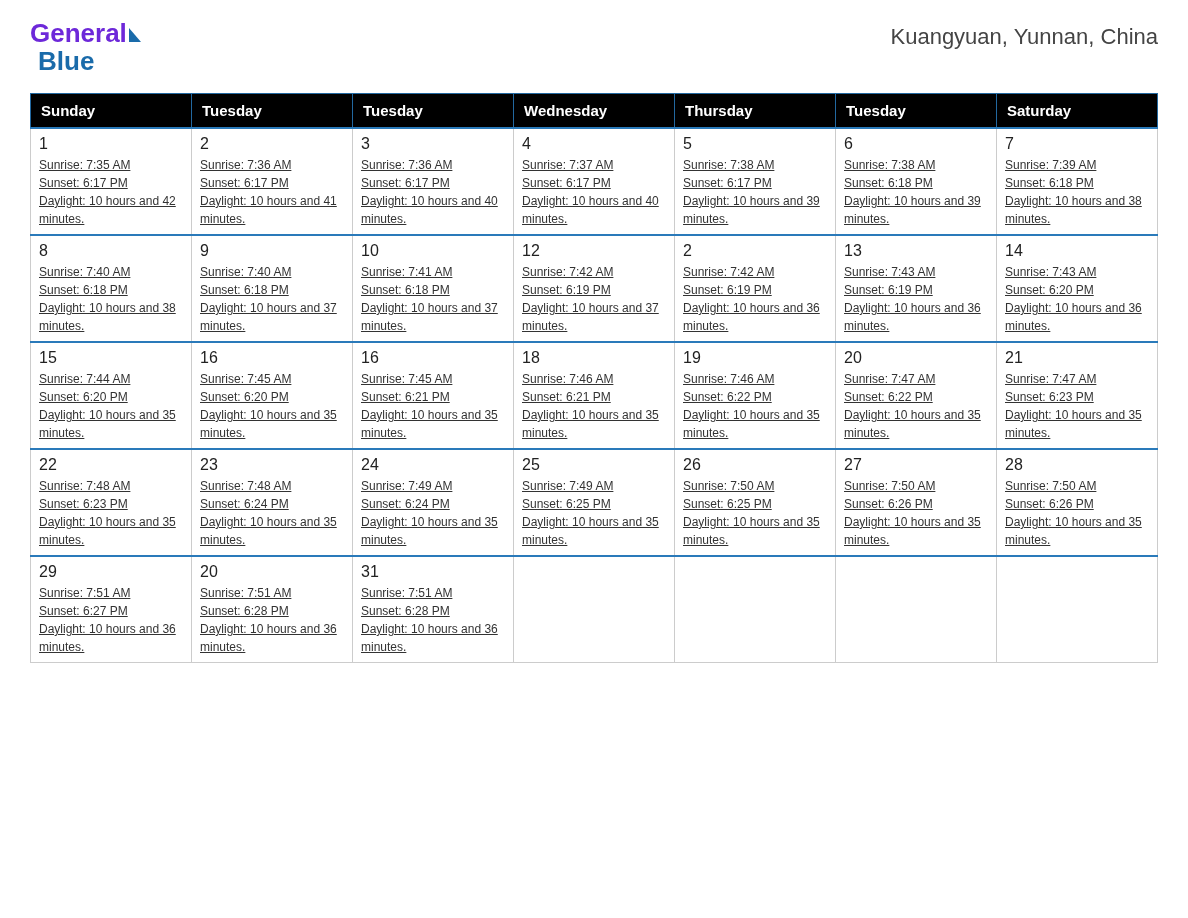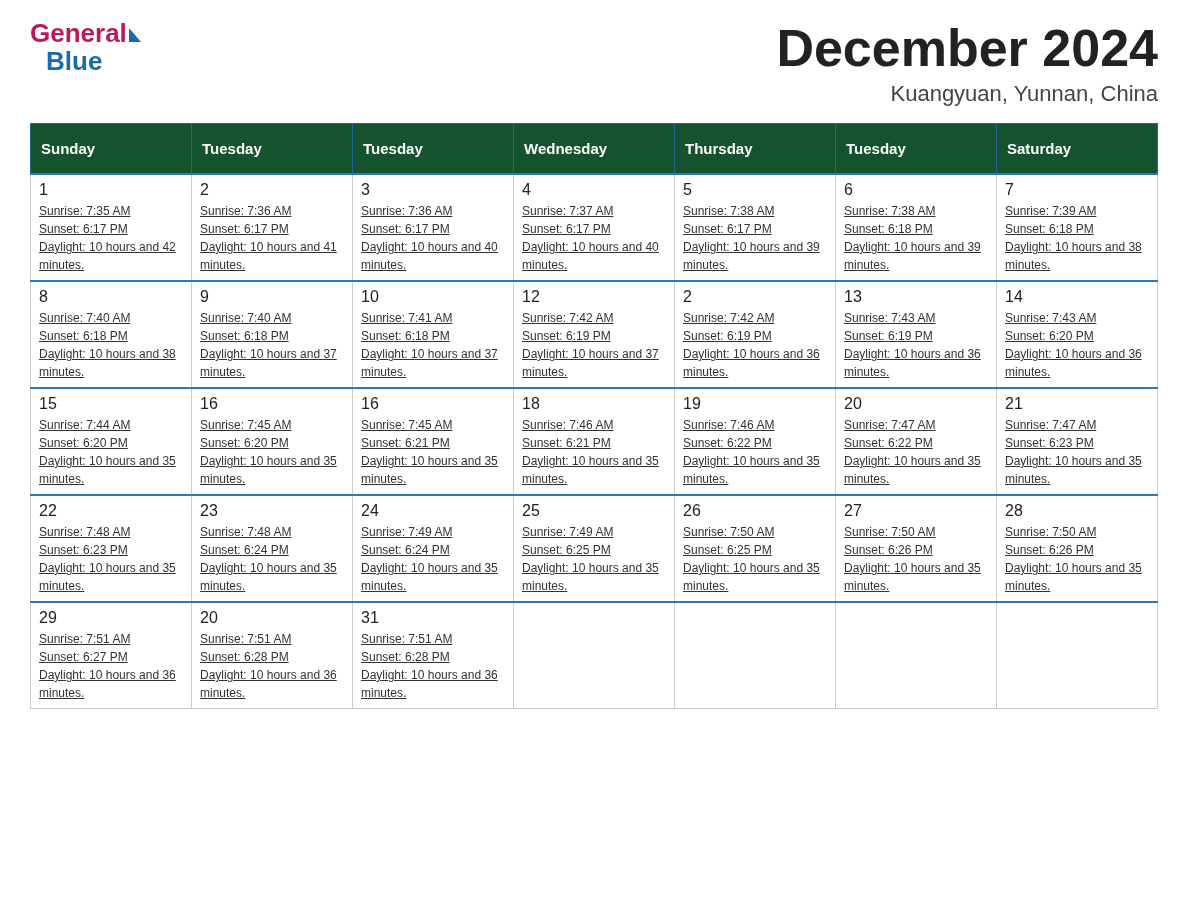--- a/index.html
+++ b/index.html
@@ -22,34 +22,34 @@
       align-items: flex-start;
     }
     .logo-top {
       display: flex;
       align-items: center;
       font-size: 26px;
       font-weight: bold;
       color: #333;
       line-height: 1;
     }
-    .logo-general { color: #be185d; }
+    .logo-general { color: #6d28d9; }
     .logo-triangle {
       width: 0; height: 0;
       border-left: 12px solid #1a6baa;
       border-top: 14px solid transparent;
       border-bottom: 0px solid transparent;
       margin-left: 2px;
       margin-top: 4px;
     }
     .logo-blue {
       color: #1a6baa;
       font-size: 26px;
       font-weight: bold;
-      margin-left: 16px;
+      margin-left: 8px;
     }
     .title-block {
       text-align: right;
     }
     .title-block h1 {
       font-size: 52px;
       font-weight: bold;
       color: #222;
       line-height: 1.1;
     }
@@ -59,25 +59,25 @@
       color: #444;
       margin-top: 4px;
       text-align: right;
     }
     .calendar {
       width: 100%;
       border-collapse: collapse;
       border: 1px solid #bbb;
     }
     .calendar thead tr th {
-      background-color: #14532d;
+      background-color: #000000;
       color: #fff;
       font-size: 15px;
       font-weight: bold;
-      padding: 16px 10px;
+      padding: 8px 10px;
       text-align: left;
       border: 1px solid #2268a0;
     }
     .calendar tbody tr td {
       vertical-align: top;
       padding: 6px 8px;
       border: 1px solid #ccc;
       font-size: 12.5px;
       color: #333;
       width: calc(100% / 7);
@@ -108,21 +108,20 @@
 
 <div class="header">
   <div class="logo">
     <div class="logo-top">
       <span class="logo-general">General</span>
       <div class="logo-triangle"></div>
     </div>
     <span class="logo-blue">Blue</span>
   </div>
   <div class="title-block">
-    <h1>December 2024</h1>
     <h2>Kuangyuan, Yunnan, China</h2>
   </div>
 </div>
 
 <table class="calendar">
   <thead>
     <tr>
     <th>Sunday</th>
         <th>Tuesday</th>
         <th>Tuesday</th>

